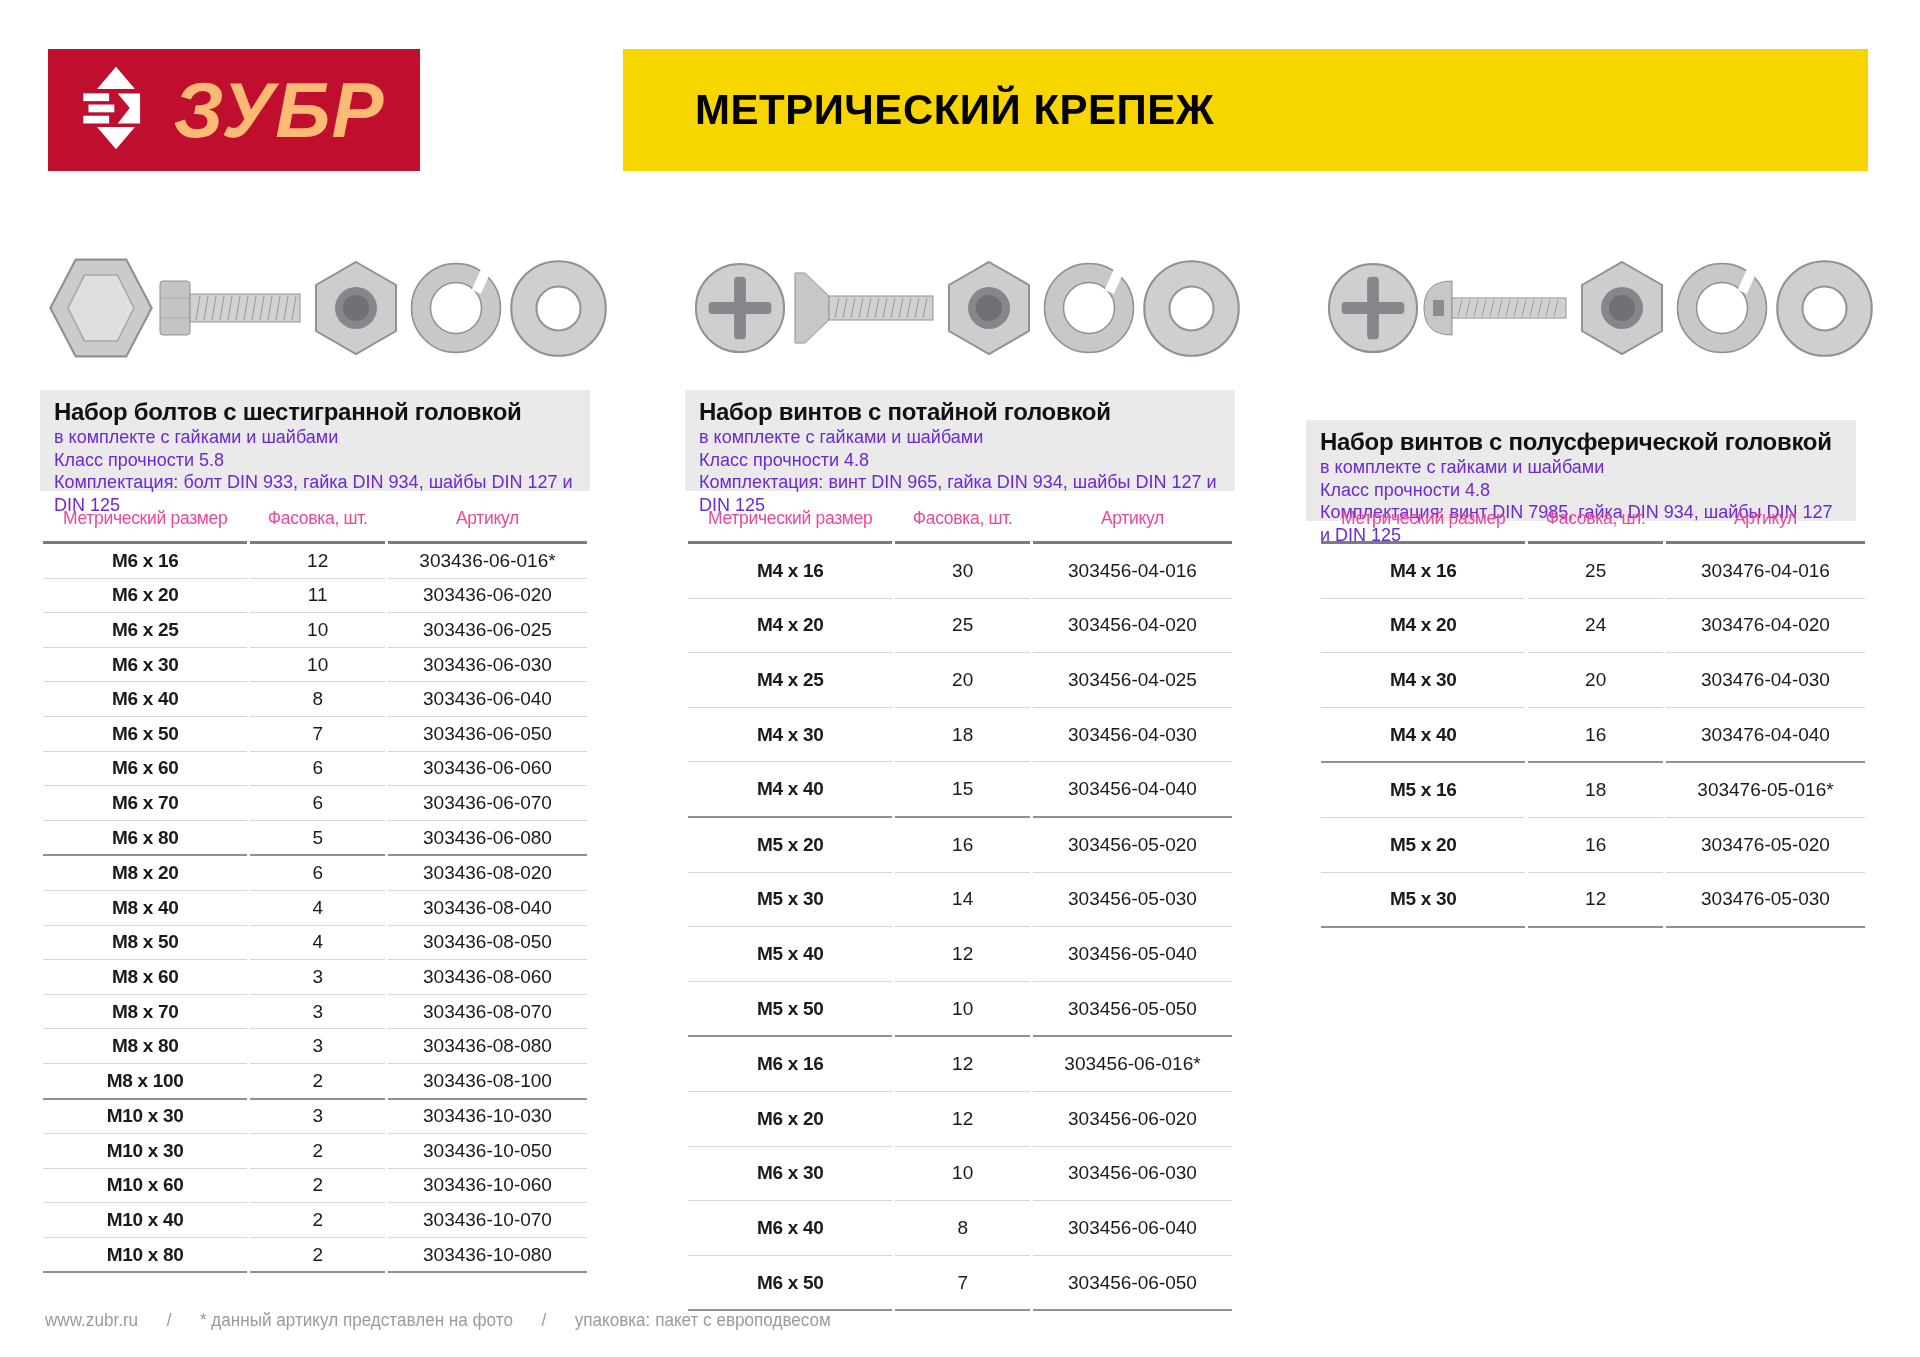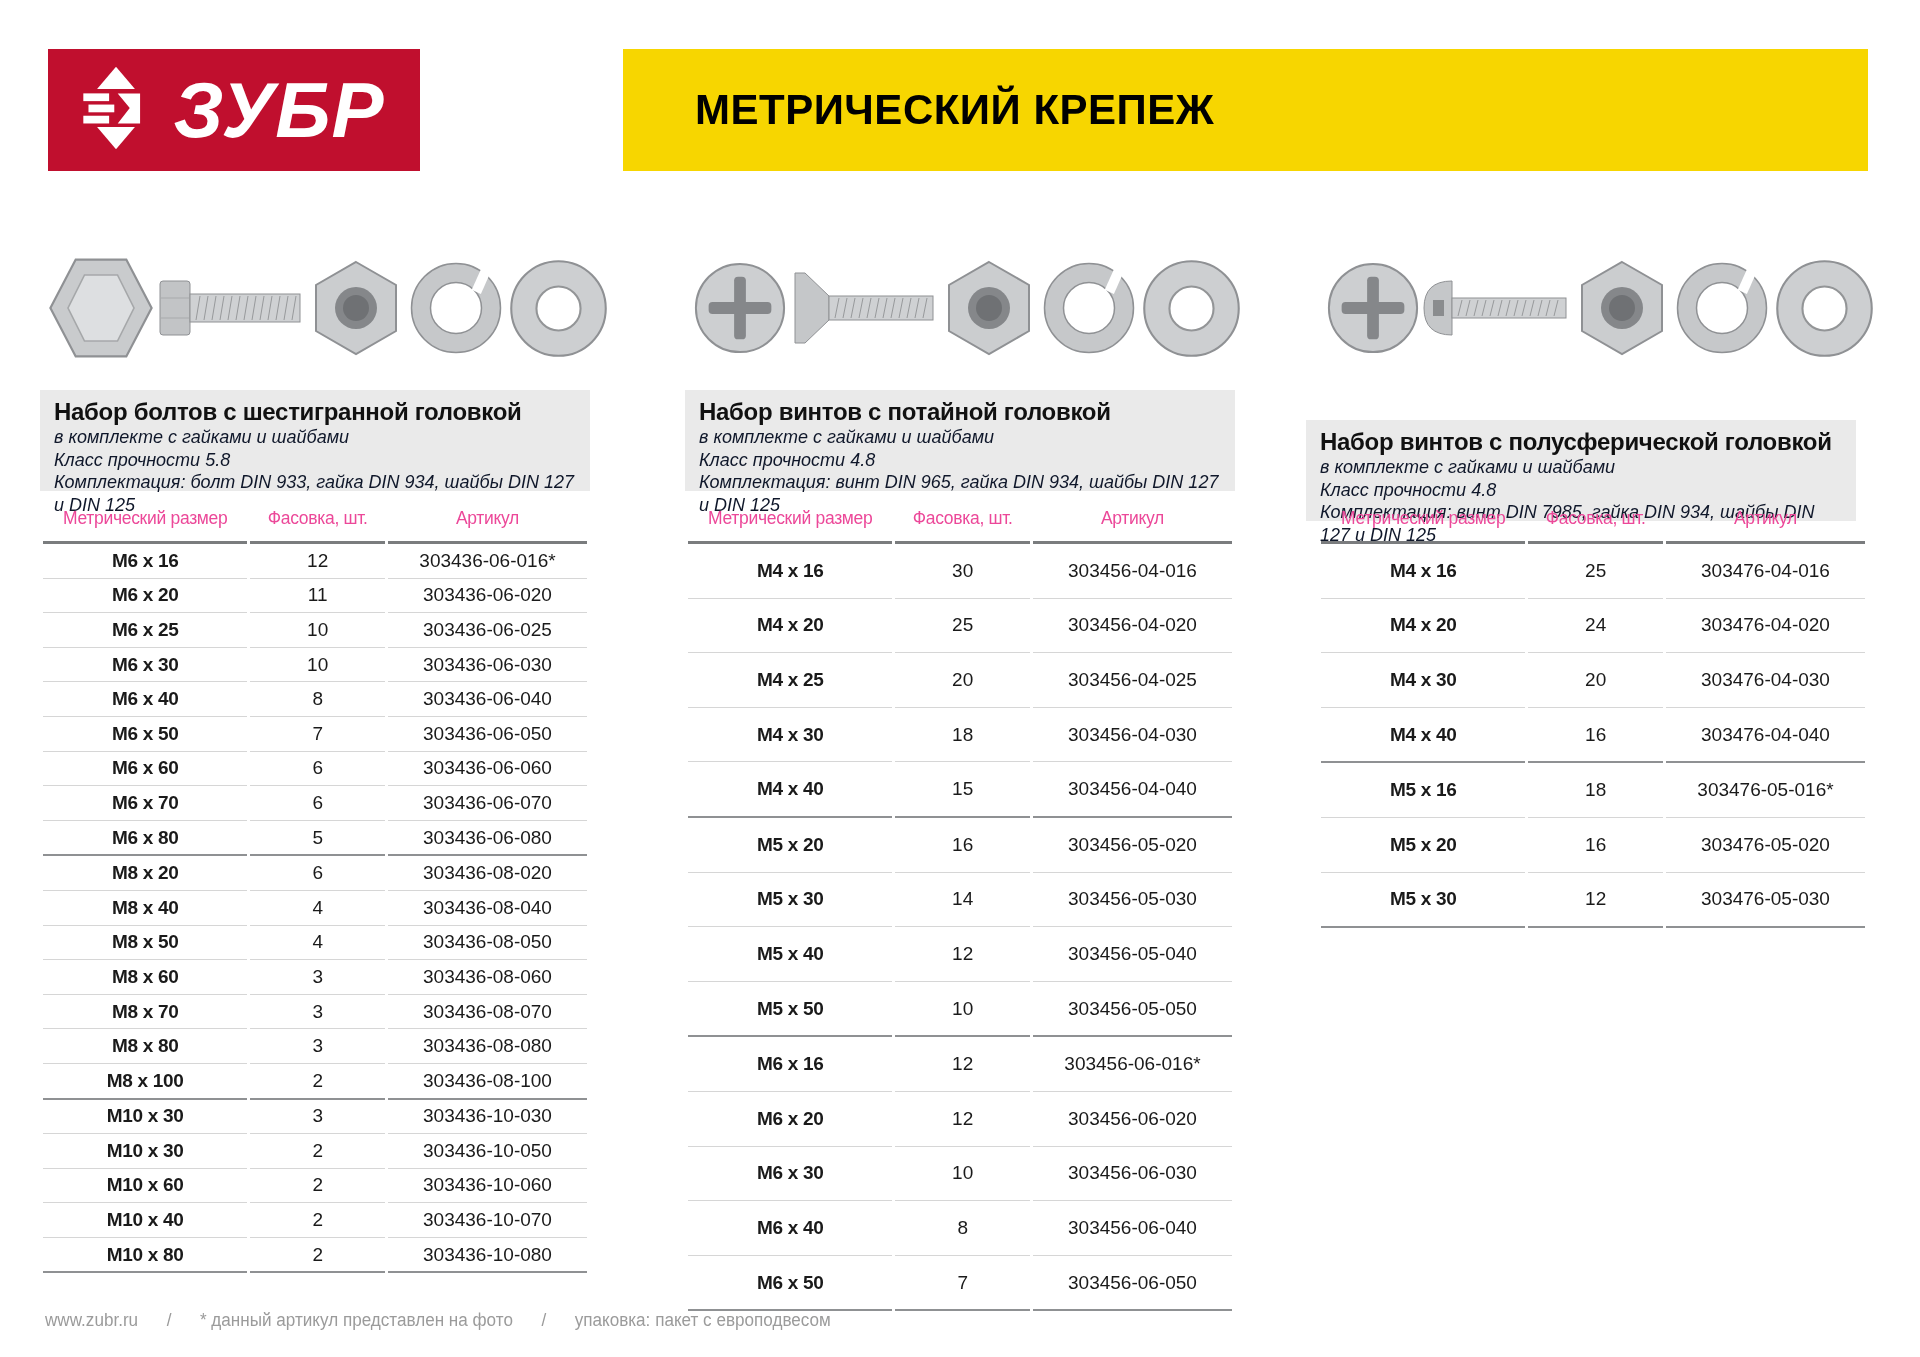--- a/index.html
+++ b/index.html
@@ -5,36 +5,36 @@
   html,body{margin:0;padding:0;background:#ffffff;}
   body{
     width:1920px;height:1357px;position:relative;overflow:hidden;
     font-family:"Liberation Sans","DejaVu Sans",sans-serif;color:#111;
   }
   .abs{position:absolute;}
 
   
   .red-box{left:48px;top:49px;width:372px;height:122px;background:#c00f2e;
     display:flex;align-items:center;justify-content:center;gap:14px;}
-  .logo-text{color:#ffffff;font-size:78px;font-weight:bold;font-style:italic;
+  .logo-text{color:#fdba74;font-size:78px;font-weight:bold;font-style:italic;
     letter-spacing:1px;line-height:1;padding-right:10px;}
   .yellow-box{left:623px;top:49px;width:1245px;height:122px;background:#f7d600;
     display:flex;align-items:center;}
   .banner-title{font-size:42px;font-weight:bold;color:#000000;padding-left:72px;letter-spacing:0.5px;}
 
   
   .photos{top:238px;height:140px;width:550px;display:flex;align-items:center;
     justify-content:space-between;padding:0 6px;box-sizing:border-box;}
   .photos svg{display:block;}
 
   
   .hdr{top:390px;width:550px;height:101px;background:#eaeaea;box-sizing:border-box;
     padding:7px 12px 0 14px;}
   .hdr .title{font-size:24px;font-weight:bold;letter-spacing:-0.3px;line-height:29px;margin:0;}
-  .hdr .sub{font-size:18px;line-height:22.5px;color:#0f172a;font-style:italic;}
+  .hdr .sub{font-size:18px;line-height:22.5px;color:#6d28d9;}
 
   
   .tblwrap{top:497px;width:550px;}
   table{width:100%;border-collapse:separate;border-spacing:3px 0;table-layout:fixed;}
   col.c-size{width:38%;} col.c-qty{width:25%;} col.c-art{width:37%;}
   thead th{font-weight:normal;font-size:17.5px;letter-spacing:-0.3px;color:#ec4899;
     height:30px;vertical-align:middle;padding:6px 0 8px;border-bottom:3px solid #7a7c7e;}
   tbody td{text-align:center;vertical-align:middle;border-bottom:1px solid #d6d6d6;
     font-size:19px;color:#1a1a1a;overflow:hidden;white-space:nowrap;}
   .compact tbody td{height:31.6px;}

